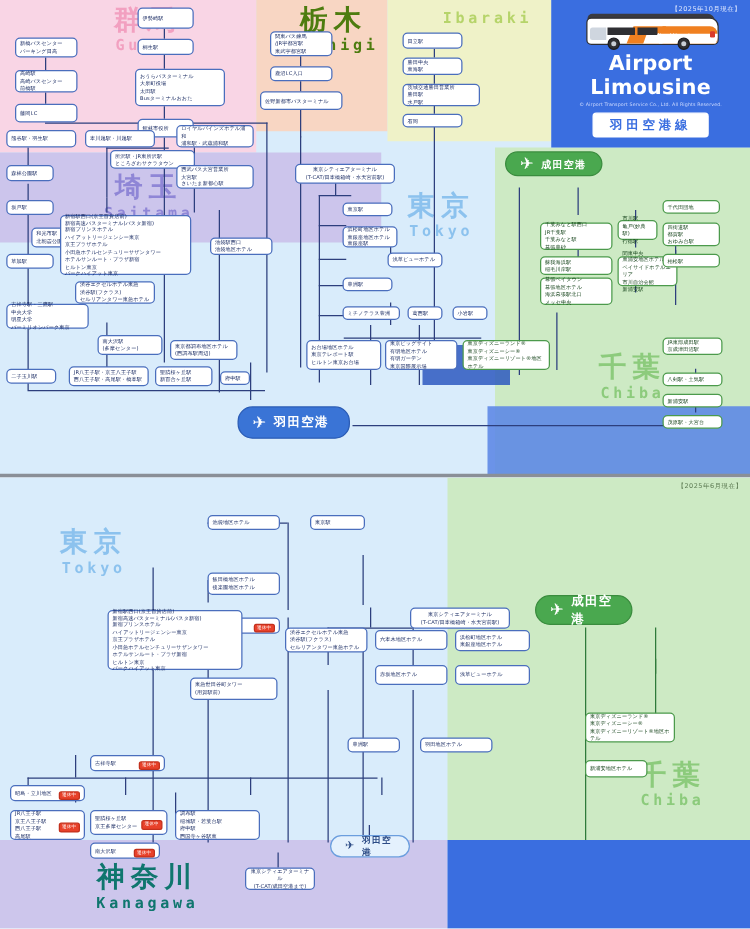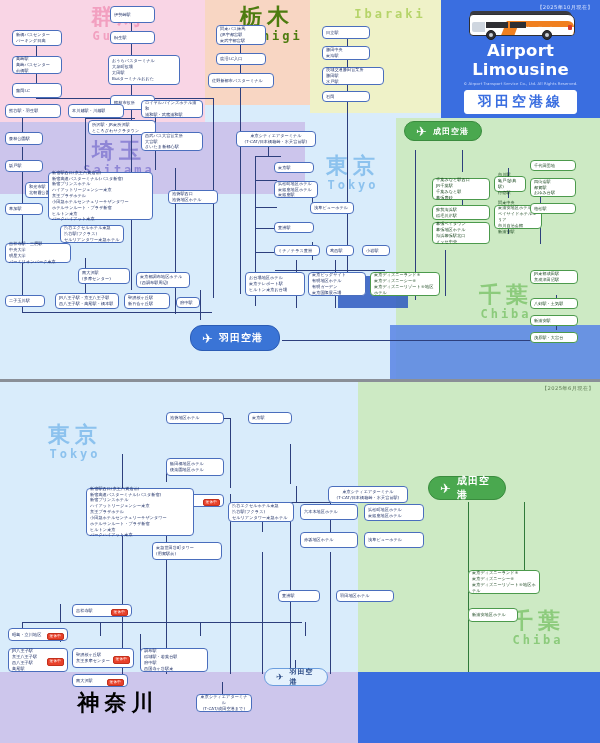--- a/index.html
+++ b/index.html
@@ -24,21 +24,21 @@
           font-weight:bold;letter-spacing:2px;}
   .rlabel .kanji{display:block;font-size:22px;letter-spacing:5px;}
   .rlabel .romaji{display:block;font-size:12px;letter-spacing:3px;margin-top:2px;
           font-family:"DejaVu Sans Mono","Liberation Mono",monospace;}
   .lb-gunma{color:#f2a0c0;}
   .lb-tochigi{color:#4d7c0f;}
   .lb-ibaraki{color:#b6d46a;}
   .lb-saitama{color:#8f86d6;}
   .lb-tokyo{color:#8cc2ee;}
   .lb-chiba{color:#8ccb7c;}
-  .lb-kanagawa{color:#000000;}
+  .lb-kanagawa{color:#0f766e;}
 
   
   .node{position:absolute;box-sizing:border-box;border-radius:4px;background:#fff;
         border:1px solid #4a6ebd;color:#13255e;font-size:4.1px;line-height:1.42;
         padding:2px 3px;display:flex;align-items:center;letter-spacing:.1px;}
   .node.green{border-color:#4c9a4c;color:#15431a;}
   .node.multi{align-items:center;}
   .node span.t{display:block;}
 
   
@@ -63,21 +63,21 @@
   
   .brand{position:absolute;box-sizing:border-box;text-align:center;}
   #brand-haneda{left:441px;top:0;width:159px;height:118px;background:#3a6ee0;}
   .brand .datestamp{font-size:5.2px;letter-spacing:.4px;}
   #brand-haneda .datestamp{color:#dfe8ff;text-align:right;padding:4px 7px 0 0;}
   .brand .title{font-size:16.5px;font-weight:bold;letter-spacing:.2px;}
   #brand-haneda .title{color:#fff;}
   .brand .copy{font-size:3.8px;letter-spacing:.1px;margin-top:2px;}
   #brand-haneda .copy{color:#cfdcff;}
   .brand .route{display:inline-block;margin-top:4px;border-radius:3px;
-        font-size:14px;font-weight:bold;letter-spacing:3px;padding:2px 13px;background:#fff;}
+        font-size:10px;font-weight:bold;letter-spacing:3px;padding:2px 13px;background:#fff;}
   #brand-haneda .route{color:#3a6ee0;border:1px solid #fff;}
 
   
   .bus{position:relative;width:104px;height:30px;margin:0 auto;}
   .bus .body{position:absolute;left:0;top:3px;width:104px;height:20px;border-radius:4px 7px 4px 4px;
              background:#fff;border:1px solid #2f2f33;overflow:hidden;}
   .bus .roof{position:absolute;left:1px;top:0px;width:102px;height:7px;background:#3a3a40;
              border-radius:4px 6px 0 0;}
   .bus .orange{position:absolute;right:0;top:6px;width:44px;height:14px;background:#f08020;
              border-radius:0 6px 3px 0;}
@@ -407,20 +407,21 @@
     <div class="rlabel lb-tokyo" style="left:20px;top:42px;width:110px;">
       <span class="kanji">東京</span>
       <span class="romaji">Tokyo</span>
     </div>
     <div class="rlabel lb-chiba" style="left:490px;top:228px;width:96px;">
       <span class="kanji">千葉</span>
       <span class="romaji">Chiba</span>
     </div>
     <div class="rlabel lb-kanagawa" style="left:38px;top:310px;width:160px;">
       <span class="kanji">神奈川</span>
+      <span class="romaji">Kanagawa</span>
     </div>
 
     <div class="ln" style="left:230px;top:36px;width:1.2px;height:70px;"></div>
     <div class="ln" style="left:230px;top:112px;width:1.2px;height:180px;"></div>
     <div class="ln" style="left:166px;top:82px;width:1.2px;height:18px;"></div>
     <div class="ln" style="left:166px;top:112px;width:1.2px;height:180px;"></div>
     <div class="ln" style="left:166px;top:36px;width:64px;height:1.2px;"></div>
     <div class="ln" style="left:290px;top:62px;width:1.2px;height:40px;"></div>
     <div class="ln" style="left:290px;top:122px;width:1.2px;height:170px;"></div>
     <div class="ln" style="left:330px;top:120px;width:1.2px;height:30px;"></div>

